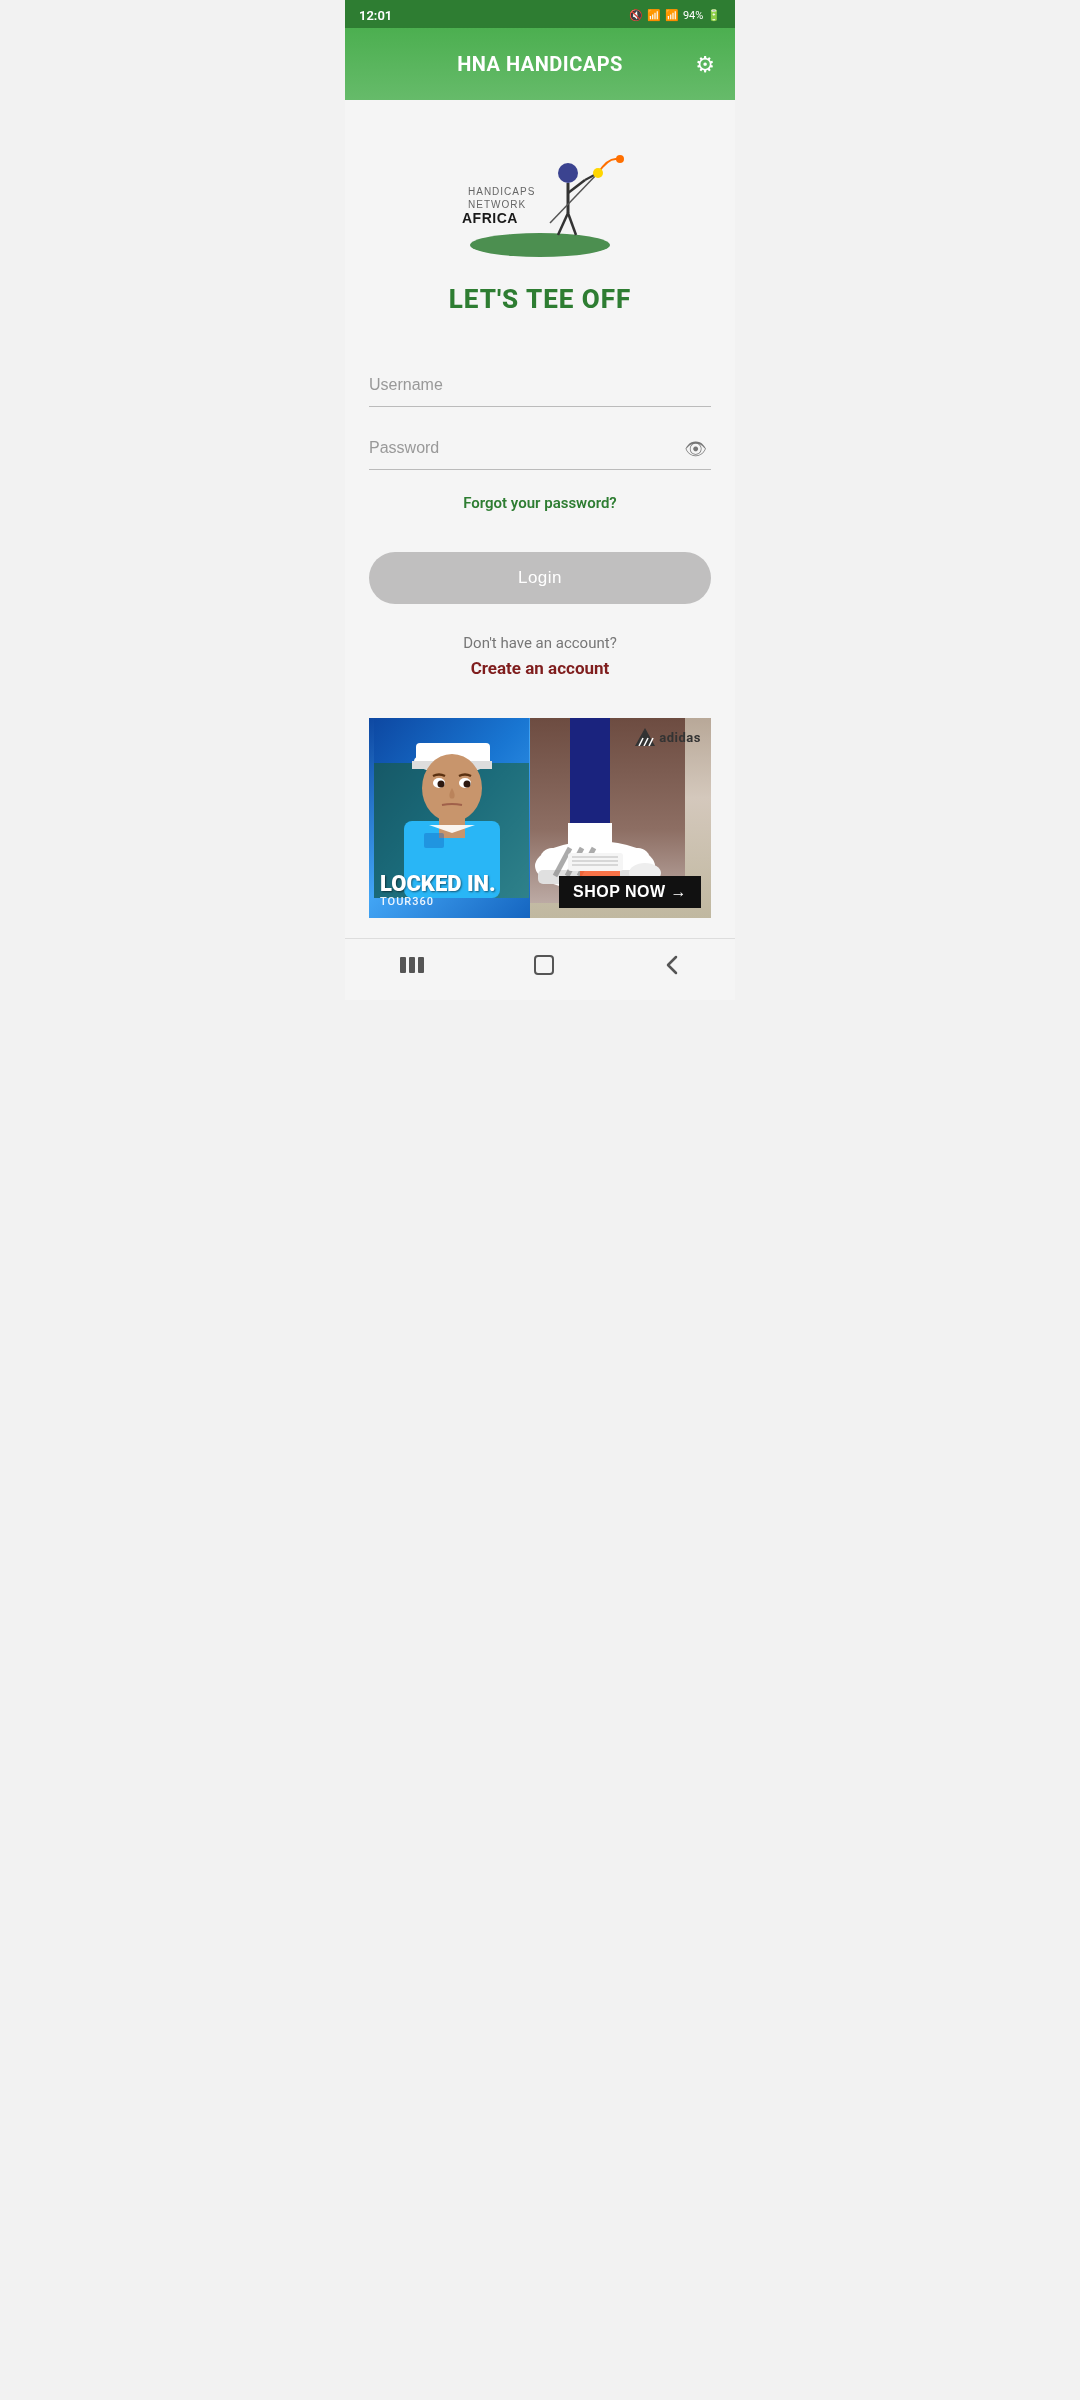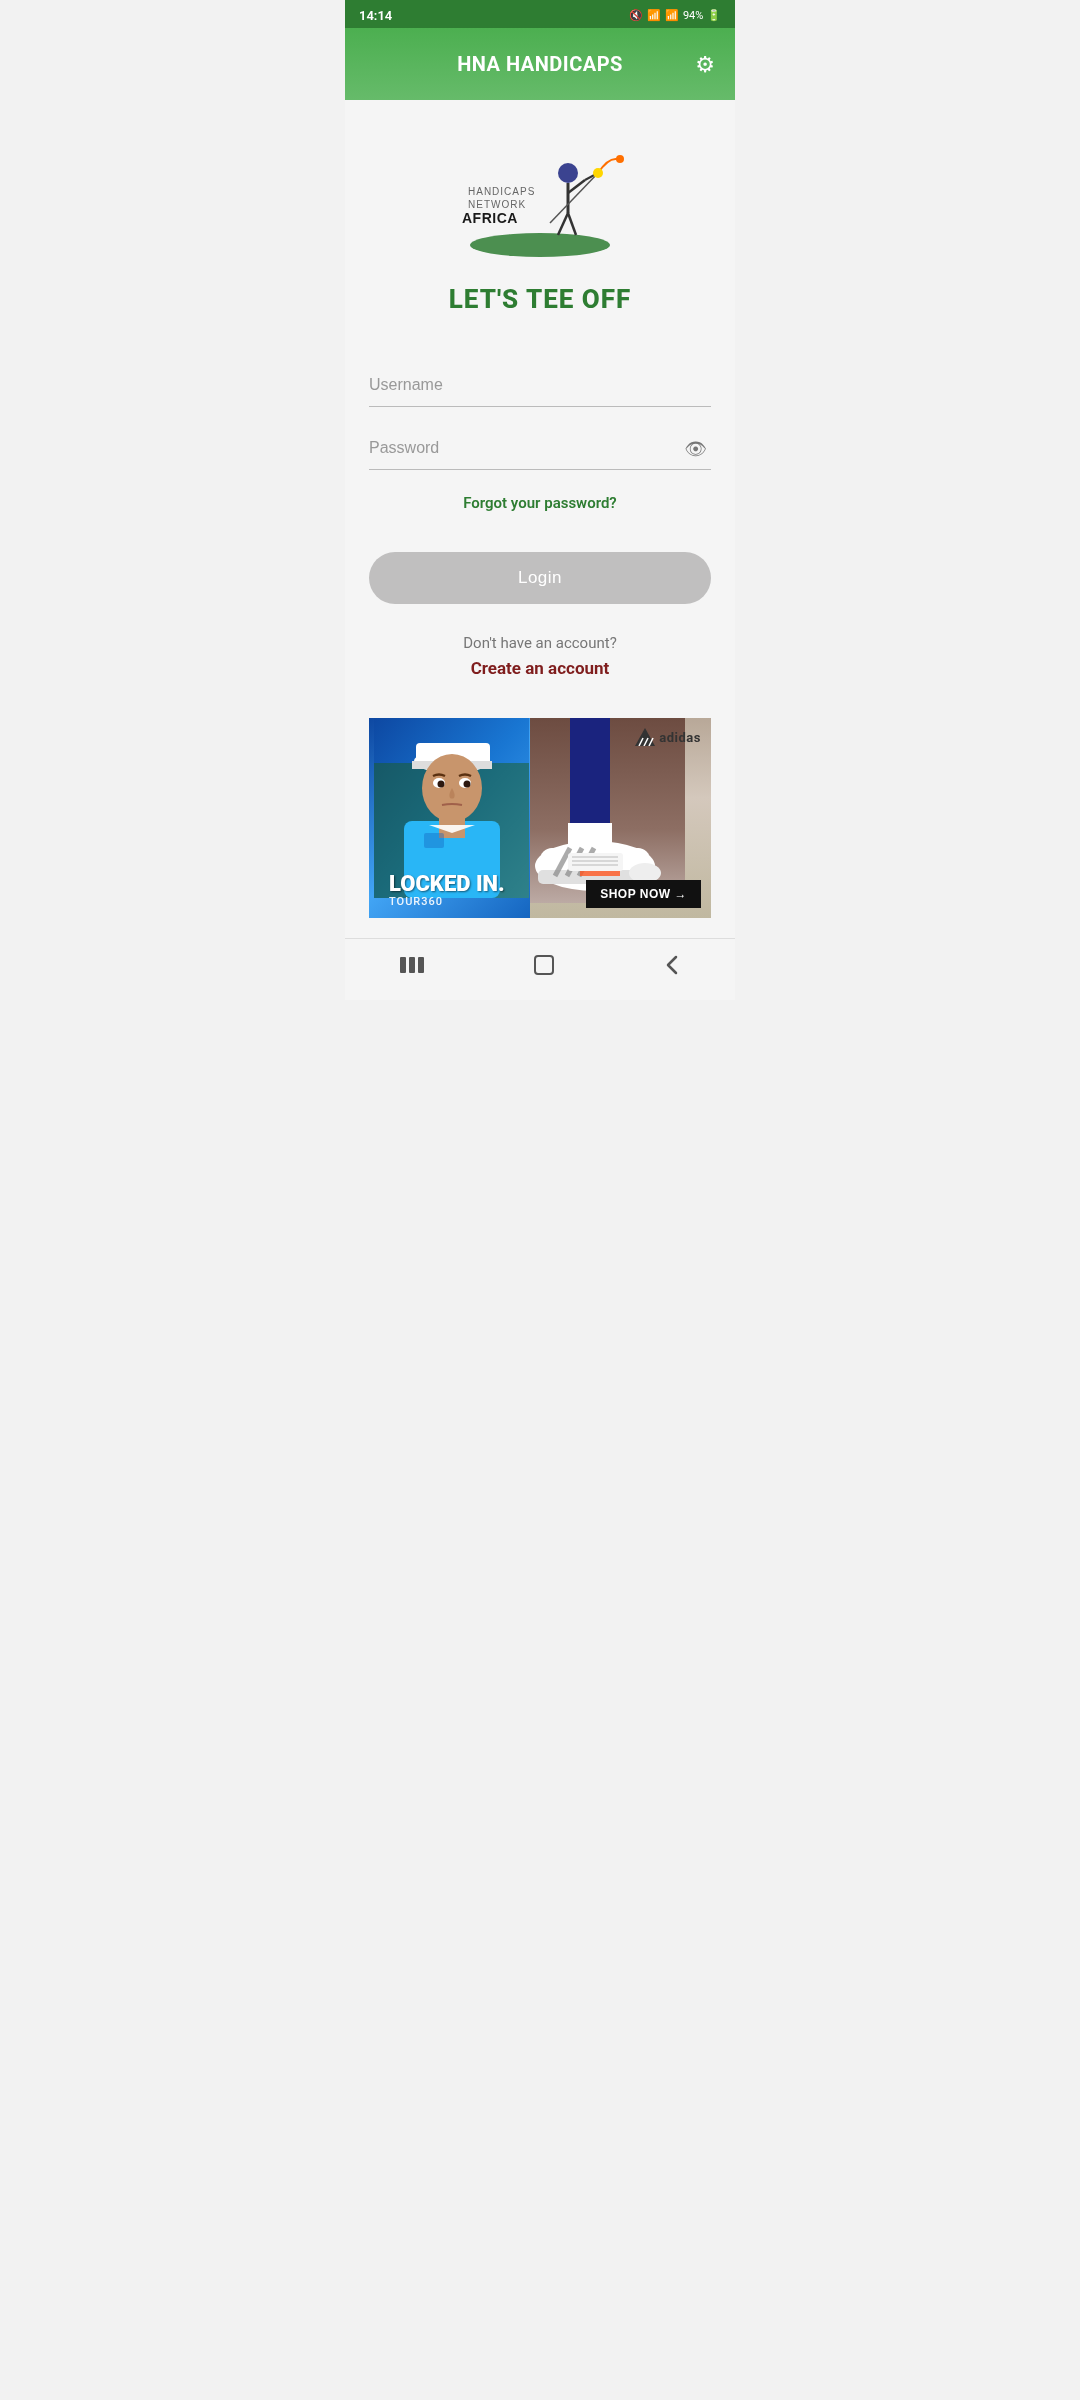--- a/index.html
+++ b/index.html
@@ -212,21 +212,21 @@
       left: 0;
       right: 0;
       bottom: 0;
       display: flex;
       align-items: center;
       justify-content: center;
     }
     .ad-left-text {
       position: relative;
       z-index: 2;
-      padding: 10px 20px;
+      padding: 10px 11px;
       margin-top: 36px;
     }
     .locked-in {
       color: white;
       font-size: 22px;
       font-weight: 900;
       line-height: 1;
       text-shadow: 1px 1px 2px rgba(0,0,0,0.5);
     }
     .tour360 {
@@ -259,21 +259,21 @@
       font-size: 14px;
       font-weight: 700;
       letter-spacing: 0.5px;
     }
     .shop-now-btn {
       position: relative;
       z-index: 2;
       background: #111;
       color: white;
       padding: 7px 14px;
-      font-size: 12px;
+      font-size: 16px;
       font-weight: 600;
       border: none;
       cursor: pointer;
       display: flex;
       align-items: center;
       gap: 6px;
       letter-spacing: 0.5px;
     }
 
     
@@ -306,21 +306,21 @@
       height: 185px;
       position: absolute;
       top: 0;
       left: -10px;
     }
   </style>
 </head>
 <body>
 
 <div class="status-bar">
-  <span class="status-time">14:14</span>
+  <span class="status-time">12:01</span>
   <div class="status-icons">
     <span>🔇</span>
     <span>📶</span>
     <span>📶</span>
     <span>94%</span>
     <span>🔋</span>
   </div>
 </div>
 
 <div class="app-header">

